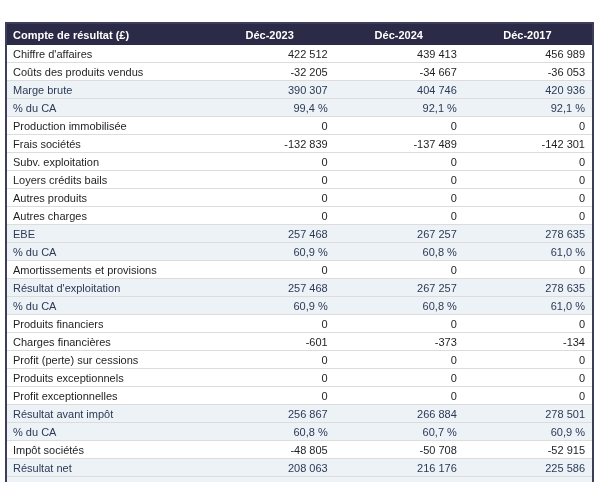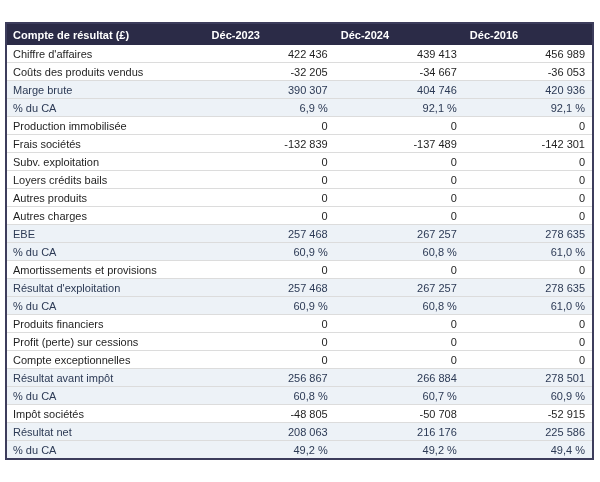--- a/index.html
+++ b/index.html
@@ -39,21 +39,21 @@
     background:var(--header-bg);
     color:var(--header-text);
     font-size:11px;
     font-weight:bold;
     height:21px;
     padding:0 7px 0 6px;
     white-space:nowrap;
     overflow:hidden;
   }
   thead th.label-col{text-align:left;}
-  thead th.num-col{text-align:left;margin-top:12px;}
+  thead th.num-col{text-align:center;margin-top:12px;}
   tbody td{
     font-size:11px;
     height:17px;
     padding:0 7px 0 6px;
     border-bottom:1px solid var(--divider);
     white-space:nowrap;
     overflow:hidden;
     vertical-align:middle;
   }
   tbody td.label-col{text-align:left;}
@@ -75,45 +75,45 @@
       <col class="c-label">
       <col class="c-num">
       <col class="c-num">
       <col class="c-num">
     </colgroup>
     <thead>
       <tr>
         <th class="label-col">Compte de résultat (£)</th>
         <th class="num-col">Déc-2023</th>
         <th class="num-col">Déc-2024</th>
-        <th class="num-col">Déc-2016</th>
+        <th class="num-col">Déc-2017</th>
       </tr>
     </thead>
     <tbody id="table-body">
         <tr class="normal">
           <td class="label-col">Chiffre d'affaires</td>
-          <td class="num-col">422 436</td>
+          <td class="num-col">422 512</td>
           <td class="num-col">439 413</td>
           <td class="num-col">456 989</td>
         </tr>
         <tr class="normal">
           <td class="label-col">Coûts des produits vendus</td>
           <td class="num-col">-32 205</td>
           <td class="num-col">-34 667</td>
           <td class="num-col">-36 053</td>
         </tr>
         <tr class="total">
           <td class="label-col">Marge brute</td>
           <td class="num-col">390 307</td>
           <td class="num-col">404 746</td>
           <td class="num-col">420 936</td>
         </tr>
         <tr class="total">
           <td class="label-col">% du CA</td>
-          <td class="num-col">6,9 %</td>
+          <td class="num-col">99,4 %</td>
           <td class="num-col">92,1 %</td>
           <td class="num-col">92,1 %</td>
         </tr>
         <tr class="normal">
           <td class="label-col">Production immobilisée</td>
           <td class="num-col">0</td>
           <td class="num-col">0</td>
           <td class="num-col">0</td>
         </tr>
         <tr class="normal">
@@ -176,27 +176,39 @@
           <td class="num-col">60,8 %</td>
           <td class="num-col">61,0 %</td>
         </tr>
         <tr class="normal">
           <td class="label-col">Produits financiers</td>
           <td class="num-col">0</td>
           <td class="num-col">0</td>
           <td class="num-col">0</td>
         </tr>
         <tr class="normal">
+          <td class="label-col">Charges financières</td>
+          <td class="num-col">-601</td>
+          <td class="num-col">-373</td>
+          <td class="num-col">-134</td>
+        </tr>
+        <tr class="normal">
           <td class="label-col">Profit (perte) sur cessions</td>
           <td class="num-col">0</td>
           <td class="num-col">0</td>
           <td class="num-col">0</td>
         </tr>
         <tr class="normal">
-          <td class="label-col">Compte exceptionnelles</td>
+          <td class="label-col">Produits exceptionnels</td>
+          <td class="num-col">0</td>
+          <td class="num-col">0</td>
+          <td class="num-col">0</td>
+        </tr>
+        <tr class="normal">
+          <td class="label-col">Profit exceptionnelles</td>
           <td class="num-col">0</td>
           <td class="num-col">0</td>
           <td class="num-col">0</td>
         </tr>
         <tr class="total">
           <td class="label-col">Résultat avant impôt</td>
           <td class="num-col">256 867</td>
           <td class="num-col">266 884</td>
           <td class="num-col">278 501</td>
         </tr>

